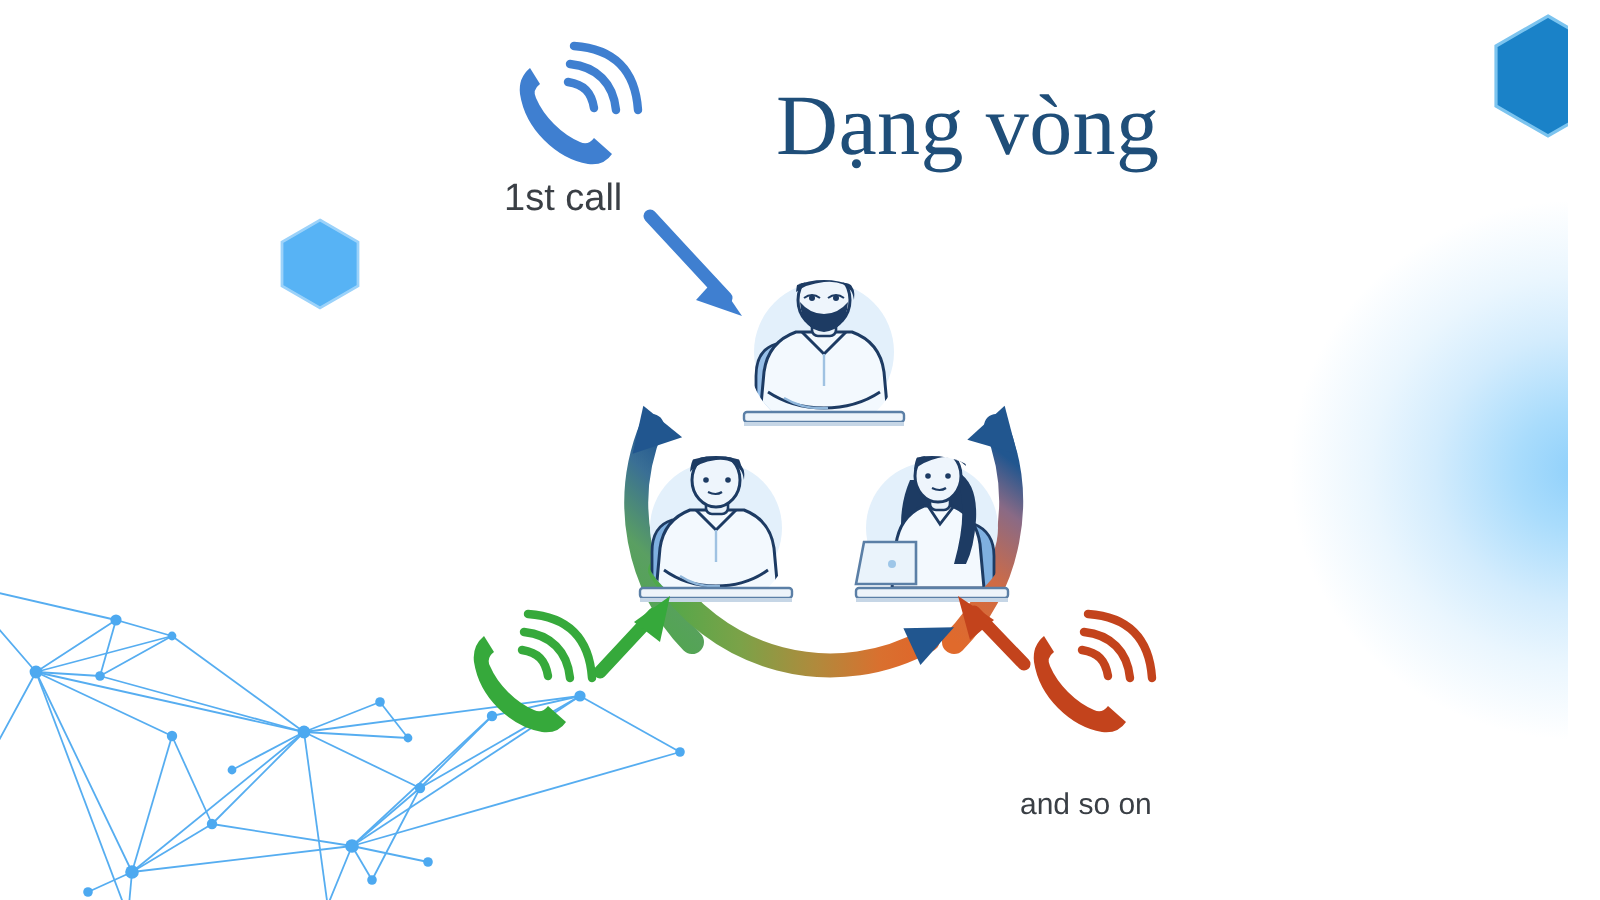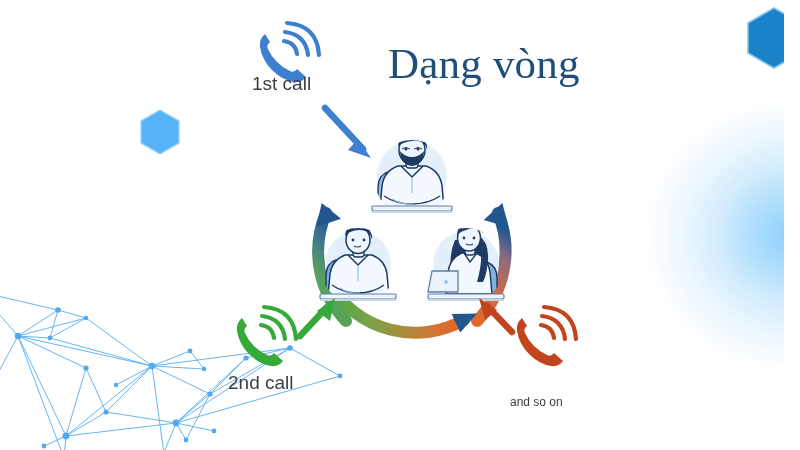--- a/index.html
+++ b/index.html
@@ -52,27 +52,27 @@
     position: absolute;
     color: #3a3f45;
     font-size: 19px;
     line-height: 24px;
     white-space: nowrap;
     font-family: "Liberation Sans", sans-serif;
   }
   .call-sub {
     position: absolute;
     color: #3a3f45;
-    font-size: 12px;
+    font-size: 15px;
     line-height: 19px;
     white-space: nowrap;
     font-family: "Liberation Sans", sans-serif;
     text-align: right;
   }
-  #label-1st { left: 252px; top: 72px; }
+  #label-1st { left: 252px; top: 88px; }
   #label-2nd { left: 228px; top: 371px; }
   #label-3rd { left: 510px; top: 371px; }
   #label-3rd-sub { left: 510px; top: 393px; }
 
   .phone-icon { position: absolute; }
   #phone-1st { left: 251px; top: 18px; }
   #phone-2nd { left: 228px; top: 302px; }
   #phone-3rd { left: 508px; top: 302px; }
 </style>
 </head>
@@ -337,17 +337,16 @@
     <path d="M14,16 q-6,5 -5,13 q2,13 12,23 q10,10 22,12 q8,1 12,-5 l-9,-8 q-3,4 -7,2 q-7,-3 -13,-9 q-6,-6 -9,-13 q-2,-4 2,-7 z" fill="#c3431c"></path>
     <path d="M34,14 q10,1 16,7 q6,6 7,16" fill="none" stroke="#c3431c" stroke-width="4.2" stroke-linecap="round"></path>
     <path d="M36,5 q15,1 23,9 q8,8 9,23" fill="none" stroke="#c3431c" stroke-width="4.2" stroke-linecap="round"></path>
     <path d="M33,23 q6,1 9,4 q3,3 4,9" fill="none" stroke="#c3431c" stroke-width="4.2" stroke-linecap="round"></path>
   </svg>
 
   <div id="title">Dạng vòng</div>
 
   <div class="call-label" id="label-1st">1st call</div>
 
-  <div class="call-label" id="label-2nd">2nd call</div>
 
   <div class="call-sub" id="label-3rd-sub">and so on</div>
 
 </div>
 
 </body></html>

